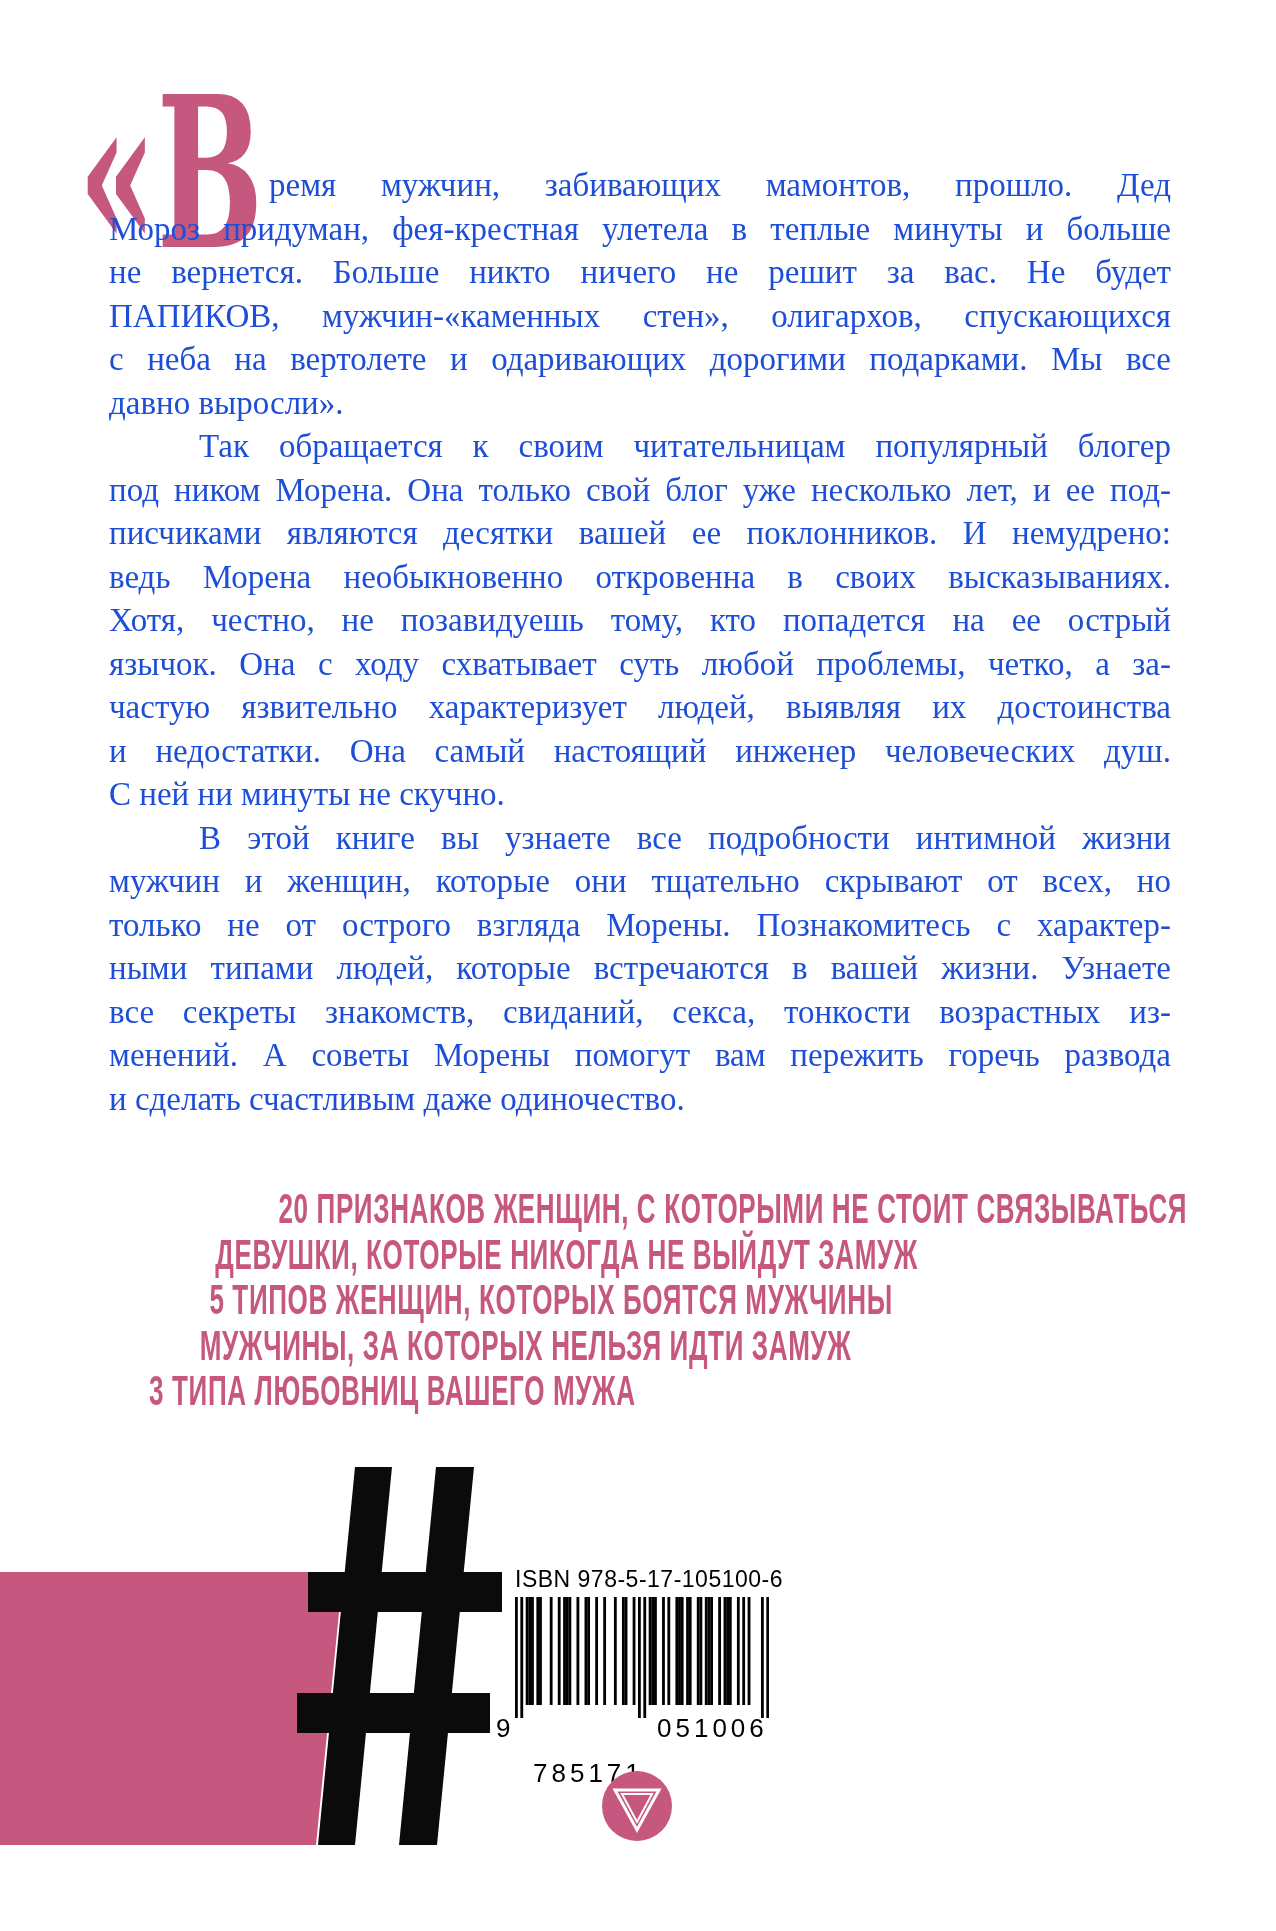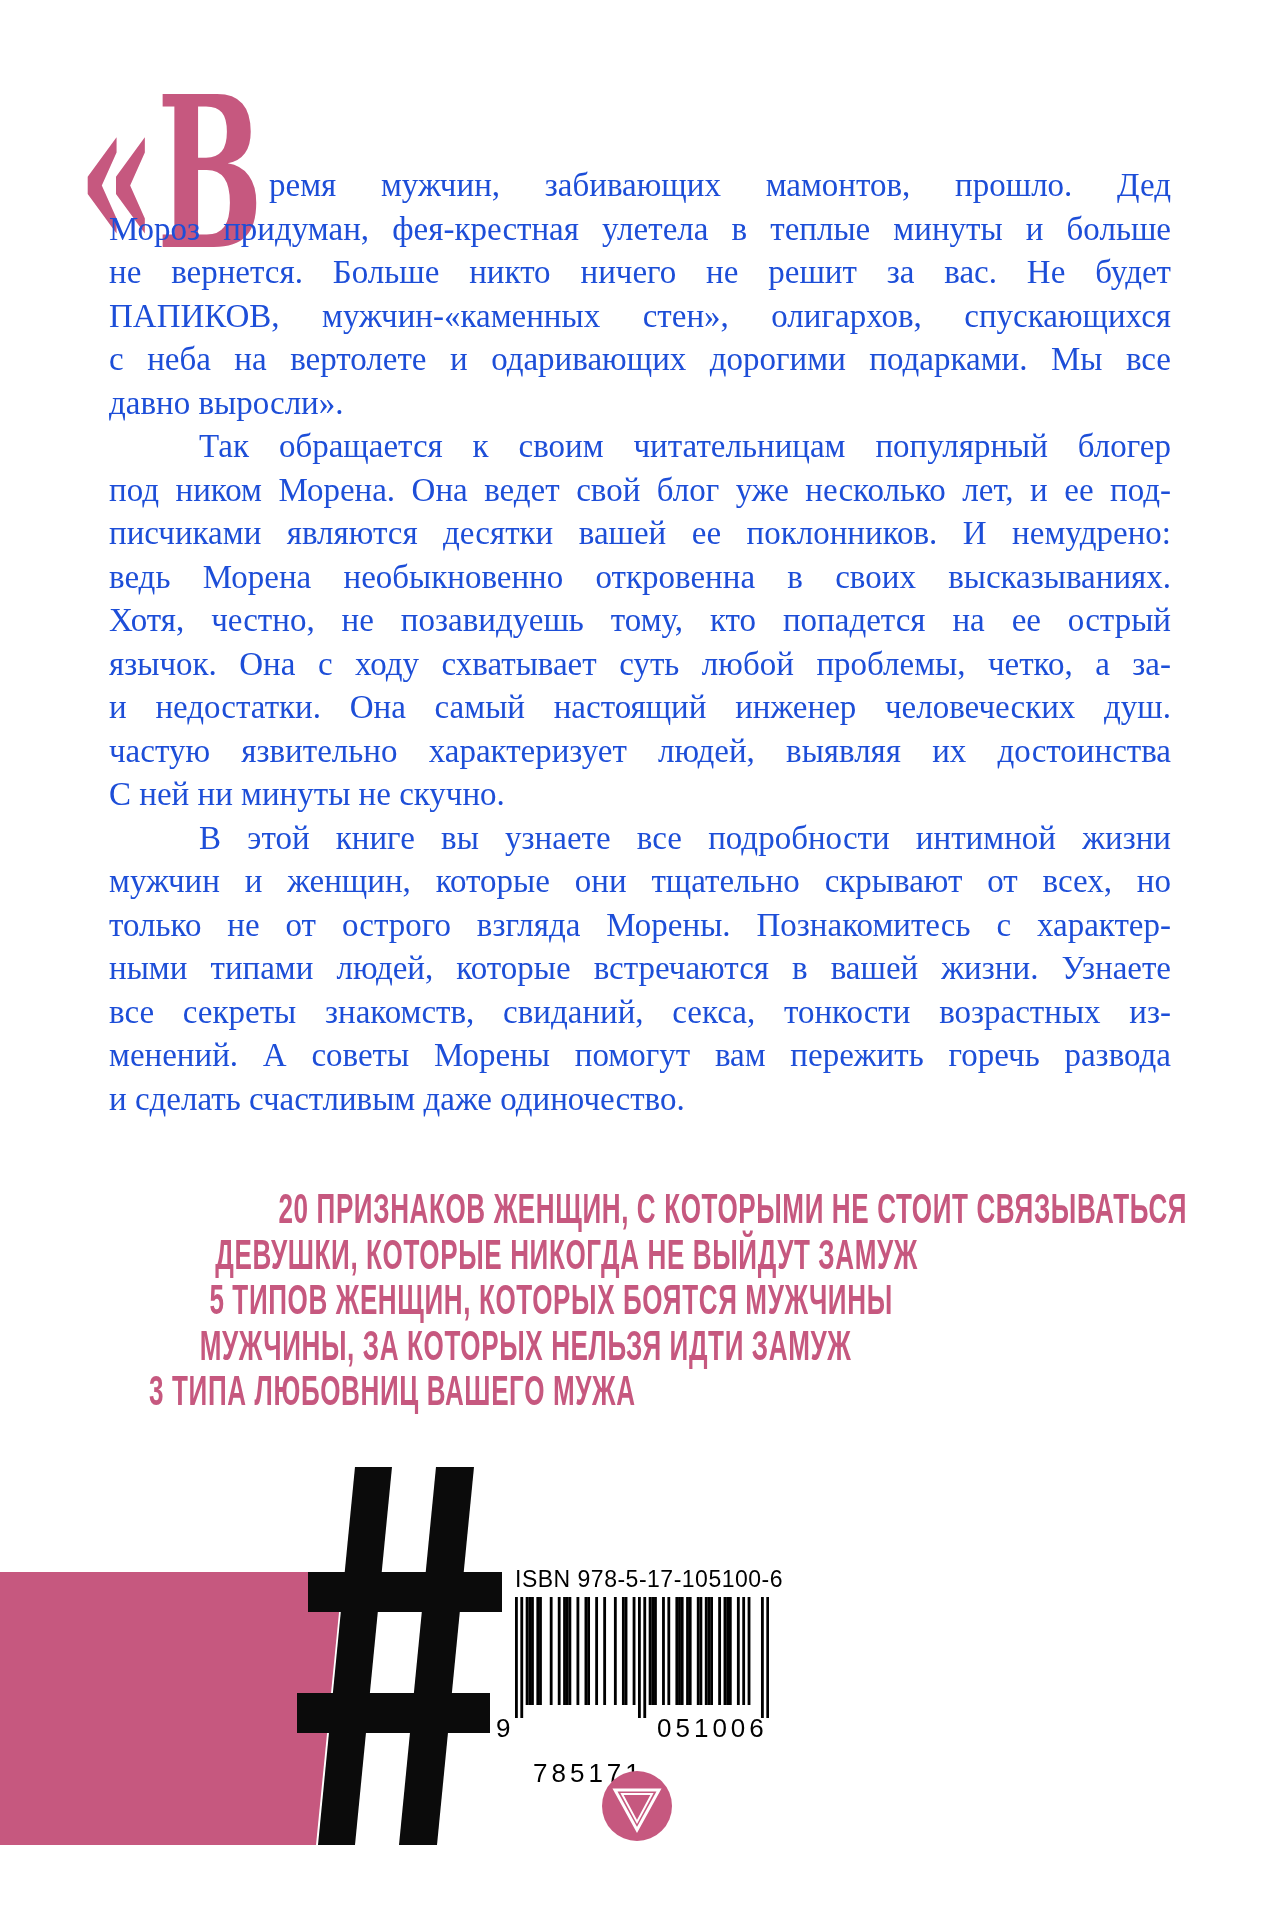--- a/index.html
+++ b/index.html
@@ -88,27 +88,27 @@
   <div class="drop-cap">«В</div>
 
   <div class="text-block" id="paragraphs">
       <div class="line drop-indent">ремя мужчин, забивающих мамонтов, прошло. Дед</div>
       <div class="line">Мороз придуман, фея-крестная улетела в теплые минуты и больше</div>
       <div class="line">не вернется. Больше никто ничего не решит за вас. Не будет</div>
       <div class="line">ПАПИКОВ, мужчин-«каменных стен», олигархов, спускающихся</div>
       <div class="line">с неба на вертолете и одаривающих дорогими подарками. Мы все</div>
       <div class="line para-end">давно выросли».</div>
       <div class="line indent">Так обращается к своим читательницам популярный блогер</div>
-      <div class="line">под ником Морена. Она ведет свой блог уже несколько лет, и ее под-</div>
+      <div class="line">под ником Морена. Она только свой блог уже несколько лет, и ее под-</div>
       <div class="line">писчиками являются десятки вашей ее поклонников. И немудрено:</div>
       <div class="line">ведь Морена необыкновенно откровенна в своих высказываниях.</div>
       <div class="line">Хотя, честно, не позавидуешь тому, кто попадется на ее острый</div>
       <div class="line">язычок. Она с ходу схватывает суть любой проблемы, четко, а за-</div>
+      <div class="line">частую язвительно характеризует людей, выявляя их достоинства</div>
       <div class="line">и недостатки. Она самый настоящий инженер человеческих душ.</div>
-      <div class="line">частую язвительно характеризует людей, выявляя их достоинства</div>
       <div class="line para-end">С ней ни минуты не скучно.</div>
       <div class="line indent">В этой книге вы узнаете все подробности интимной жизни</div>
       <div class="line">мужчин и женщин, которые они тщательно скрывают от всех, но</div>
       <div class="line">только не от острого взгляда Морены. Познакомитесь с характер-</div>
       <div class="line">ными типами людей, которые встречаются в вашей жизни. Узнаете</div>
       <div class="line">все секреты знакомств, свиданий, секса, тонкости возрастных из-</div>
       <div class="line">менений. А советы Морены помогут вам пережить горечь развода</div>
       <div class="line para-end">и сделать счастливым даже одиночество.</div>
     </div>
 

